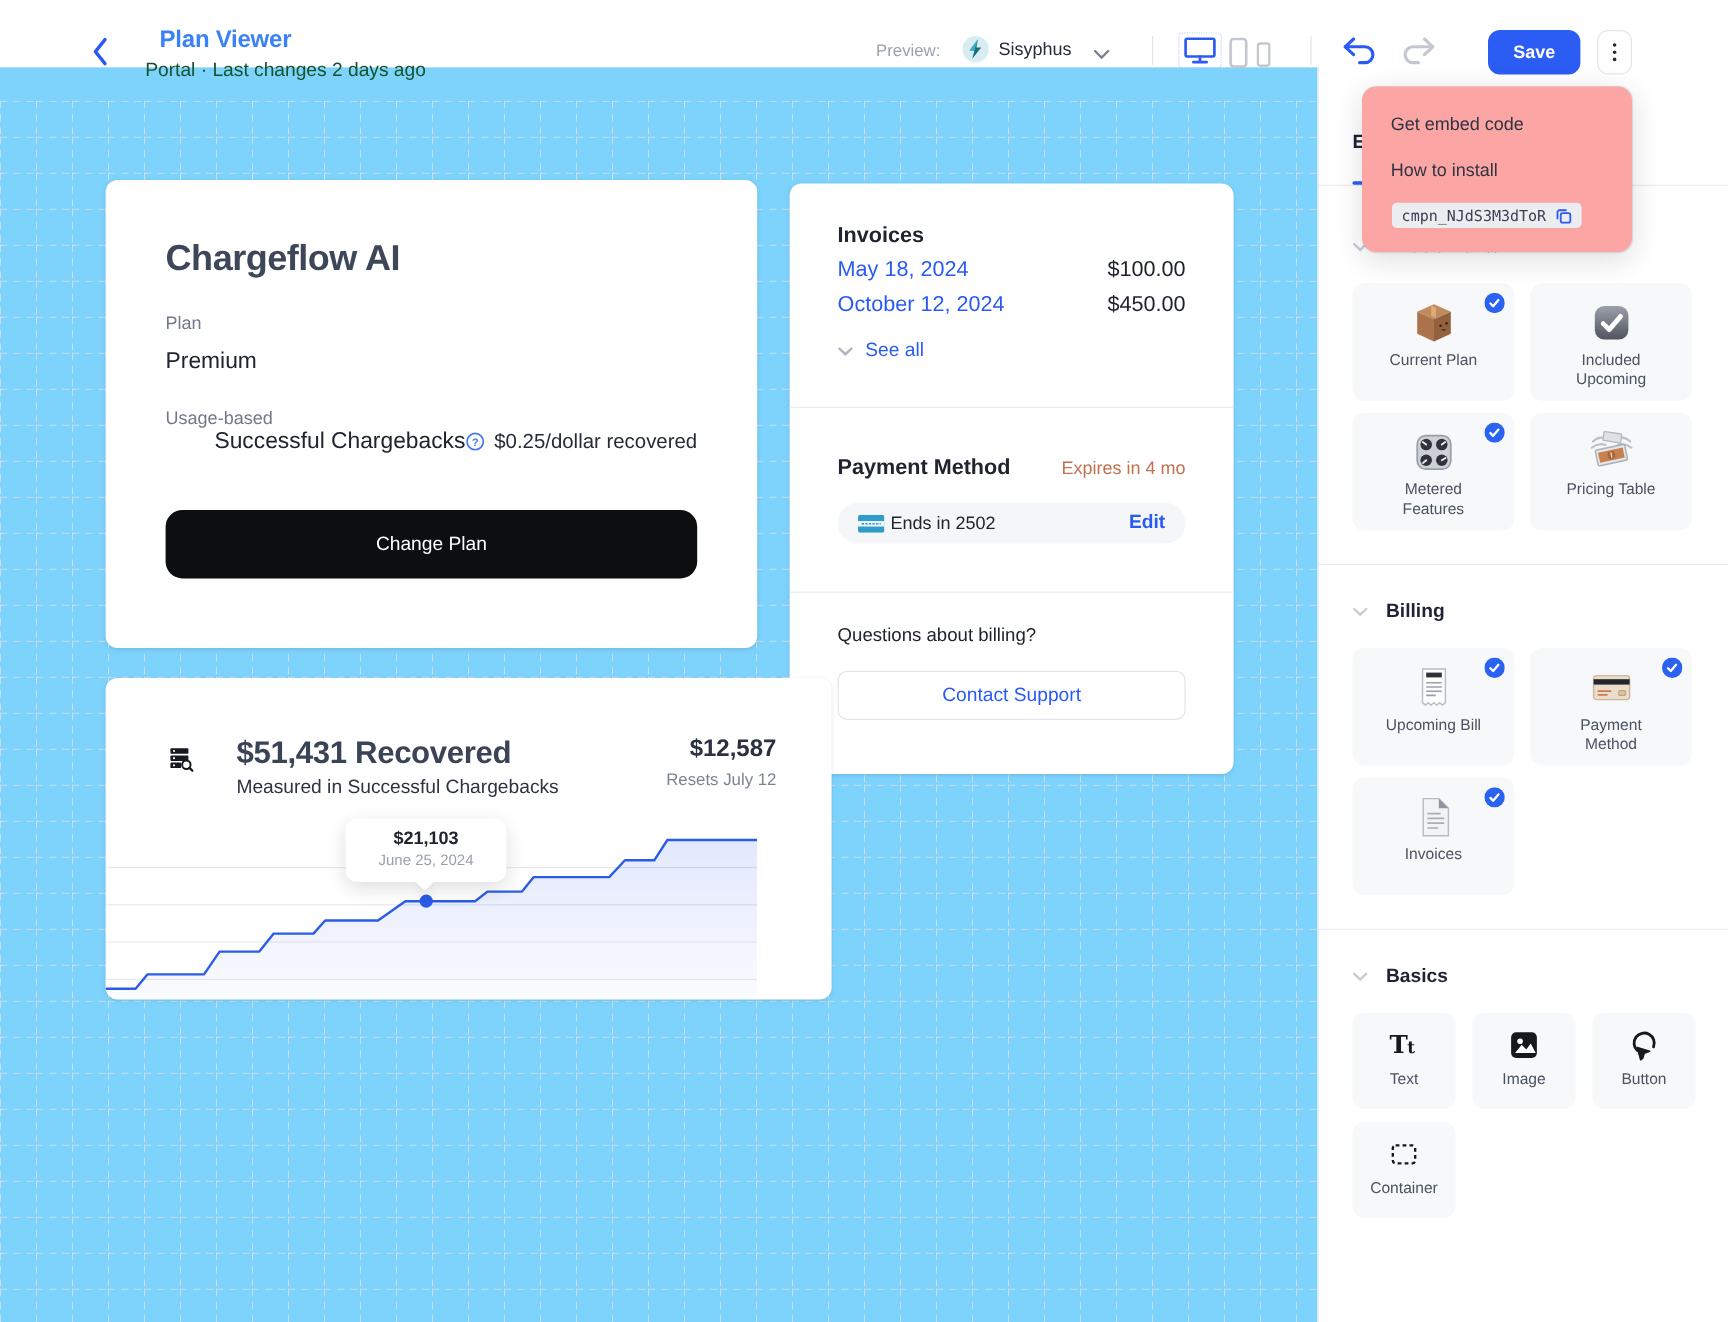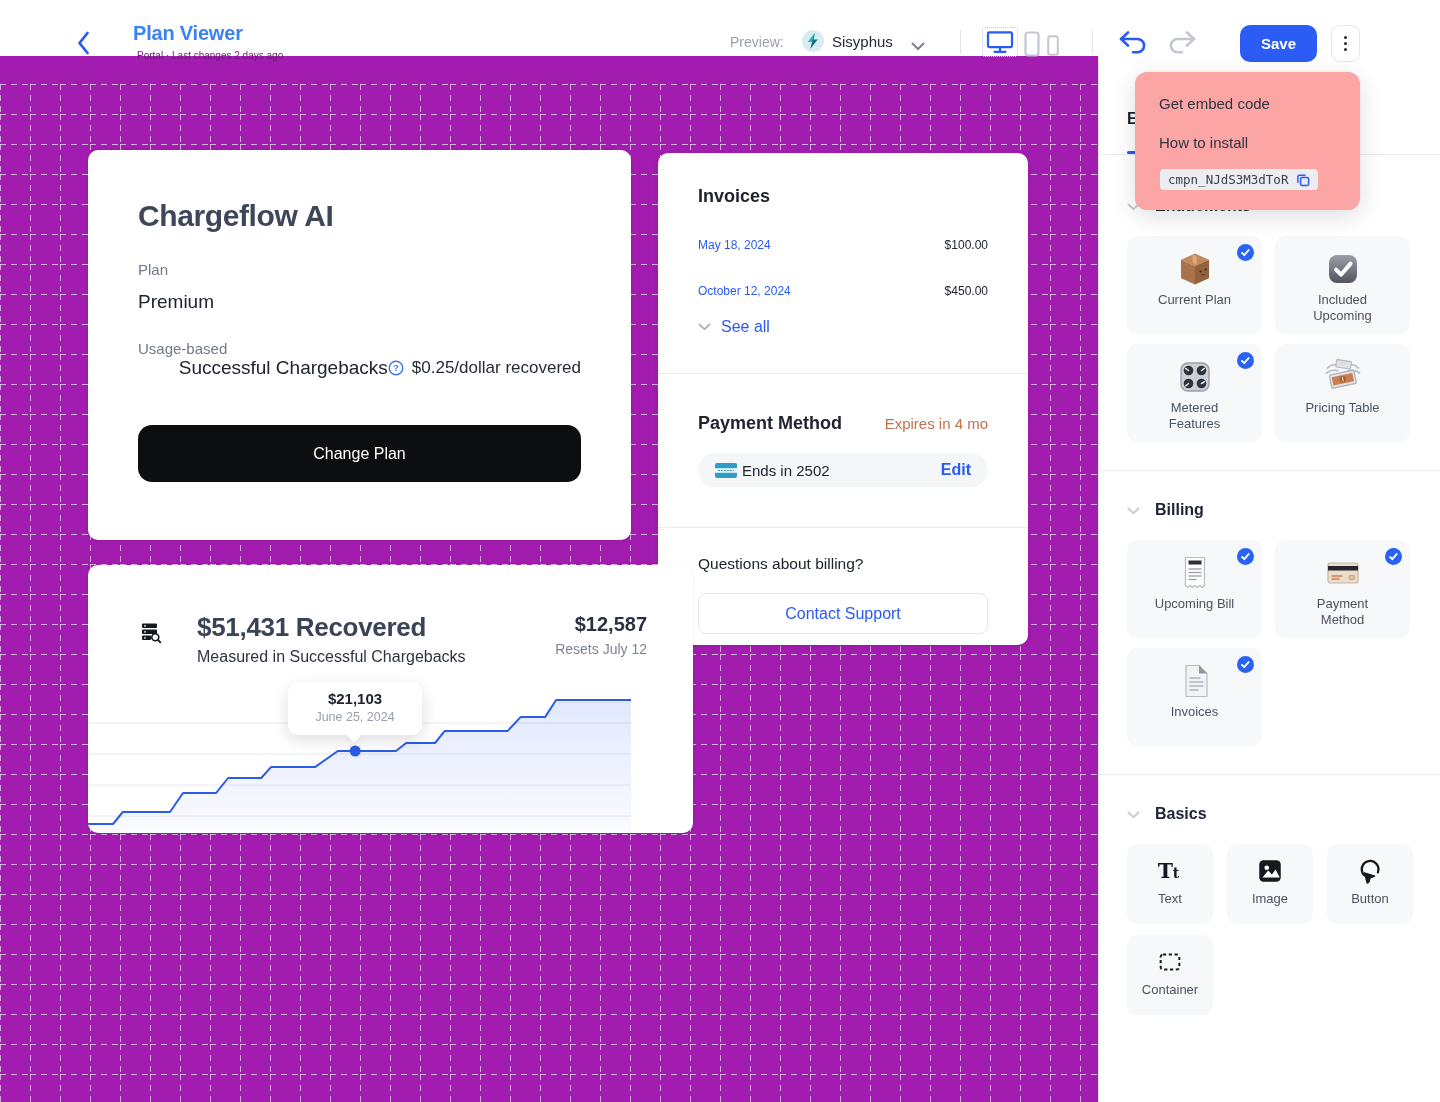--- a/index.html
+++ b/index.html
@@ -3,56 +3,56 @@
 <meta charset="utf-8">
 <style>
   * { margin:0; padding:0; box-sizing:border-box; }
   html,body { width:1440px; height:1102px; overflow:hidden; font-family:"Liberation Sans",sans-serif; background:#fff; }
   body { position:relative; color:#20242f; -webkit-font-smoothing:antialiased; }
 
   
   .topbar { position:absolute; left:0; top:0; width:1440px; height:56px; background:#fff; z-index:20; }
   .back-btn { position:absolute; left:74px; top:29px; width:22px; height:28px; cursor:pointer; }
   .tb-title { position:absolute; left:121px; top:22px; font-size:20px; font-weight:700; color:#3b82f6; letter-spacing:-.2px;margin-left:12px; }
-  .tb-sub { position:absolute; left:121px; top:50px; font-size:10px; color:#701a75; white-space:nowrap; z-index:21;margin-left:16px; }
+  .tb-sub { position:absolute; left:121px; top:50px; font-size:16px; color:#14532d; white-space:nowrap; z-index:21; }
   .preview-label { position:absolute; left:730px; top:34px; font-size:14px; color:#9aa1ac; }
   .logo-badge { position:absolute; left:802px; top:30px; width:22px; height:22px; }
   .preview-name { position:absolute; left:832px; top:33px; font-size:15px; font-weight:500; color:#262b38; }
   .preview-chev { position:absolute; left:911px; top:37px; width:14px; height:9px; }
   .vdiv { position:absolute; top:30px; width:1px; height:24px; background:#e0e3e8; }
   .vdiv1 { left:960px; } .vdiv2 { left:1092px; }
   .dev-desktop { position:absolute; left:982px; top:27px; width:36px; height:30px; padding:2px 3px; border:1px dotted #bcc9f6; border-radius:3px; }
   .dev-tablet { position:absolute; left:1024px; top:31px; width:16px; height:26px; }
   .dev-phone { position:absolute; left:1047px; top:35px; width:12px; height:21px; }
   .undo-btn { position:absolute; left:1117px; top:29px; width:34px; height:28px; }
   .redo-btn { position:absolute; left:1164px; top:29px; width:34px; height:28px; }
   .save-btn { position:absolute; left:1240px; top:25px; width:77px; height:37px; border-radius:10px; background:#2b5cf4; color:#fff; font-size:15px; font-weight:600; display:flex; align-items:center; justify-content:center; cursor:pointer; }
   .kebab-btn { position:absolute; left:1331px; top:25px; width:29px; height:37px; border:1px solid #e3e6ea; border-radius:9px; background:#fff; display:flex; flex-direction:column; align-items:center; justify-content:center; gap:3px; cursor:pointer; }
   .kebab-btn i { width:3px; height:3px; border-radius:50%; background:#23272f; }
 
   
-  .canvas { position:absolute; left:0; top:56px; width:1098px; height:1046px; background:#a21caf; }
+  .canvas { position:absolute; left:0; top:56px; width:1098px; height:1046px; background:#7dd3fc; }
   .canvas-grid { position:absolute; left:0; top:28px; }
   .card { position:absolute; background:#fff; border-radius:10px; box-shadow:0 1px 2px rgba(16,24,40,.05), 0 1px 5px rgba(16,24,40,.05); }
 
   
   .plan-card { left:88px; top:94px; width:543px; height:390px; padding:48px 50px 0; }
   .plan-title { font-size:30px; font-weight:700; color:#3d4759; letter-spacing:-.4px; line-height:36px; }
   .small-label { margin-top:28px; font-size:15px; color:#717887; line-height:15px; }
   .plan-value { margin-top:14px; font-size:19px; font-weight:500; color:#20242f; line-height:22px; }
   .usage-row { margin-top:0; display:flex; justify-content:flex-end; align-items:center; }
   .usage-metric { font-size:19px; font-weight:500; color:#20242f; line-height:23px; }
   .usage-rate { display:flex; align-items:center; gap:8px; font-size:17px; color:#262b36; }
   .cta-btn { margin-top:46px; width:100%; height:57px; border-radius:14px; background:#0d0e10; color:#fff; font-size:16px; font-weight:500; display:flex; align-items:center; justify-content:center; cursor:pointer; }
 
   
   .invoices-card { left:658px; top:97px; width:370px; height:492px; }
   .inv-sec { padding:0 40px; }
   .inv-title { padding-top:33px; font-size:18px; font-weight:600; color:#20242f; line-height:20px; }
-  .inv-row { display:flex; justify-content:space-between; align-items:baseline; margin-top:32px; font-size:12px; }
+  .inv-row { display:flex; justify-content:space-between; align-items:baseline; margin-top:8px; font-size:18px; }
   .inv-date { color:#2a5af5; font-weight:500; cursor:pointer; }
   .inv-amt { color:#20242f; font-weight:500; }
   .see-all { display:flex; align-items:center; gap:10px; margin-top:20px; cursor:pointer; }
   .see-all span { color:#2a5af5; font-size:16px; font-weight:500; }
   .inv-divider { height:1px; background:#e9ebef; margin-top:37px; }
   .pm-head { display:flex; justify-content:space-between; align-items:baseline; padding-top:39px; }
   .pm-title { font-size:18px; font-weight:600; color:#20242f; }
   .pm-note { font-size:15px; color:#c0714e; }
   .pm-pill { margin-top:19px; height:34px; border-radius:17px; background:#f5f6f8; display:flex; align-items:center; padding:0 17px; }
   .pm-pill .ends { margin-left:5px; font-size:15px; color:#20242f; }

